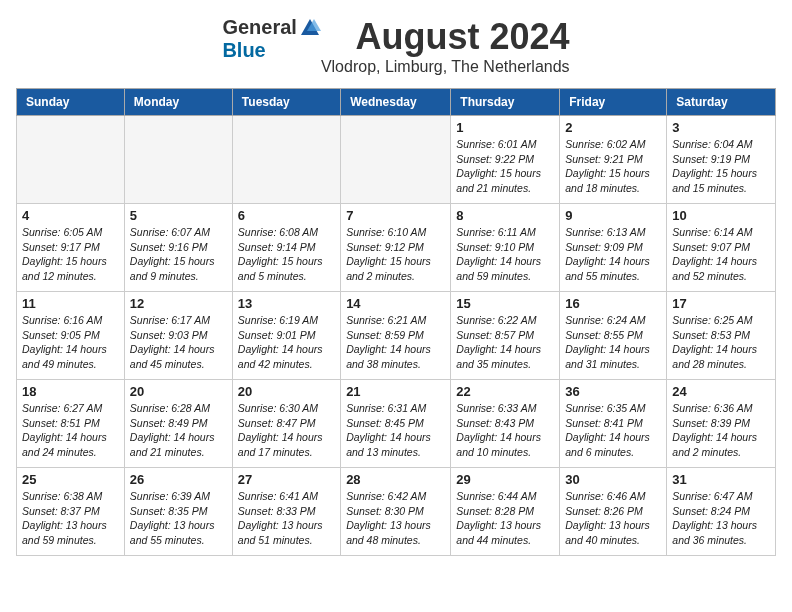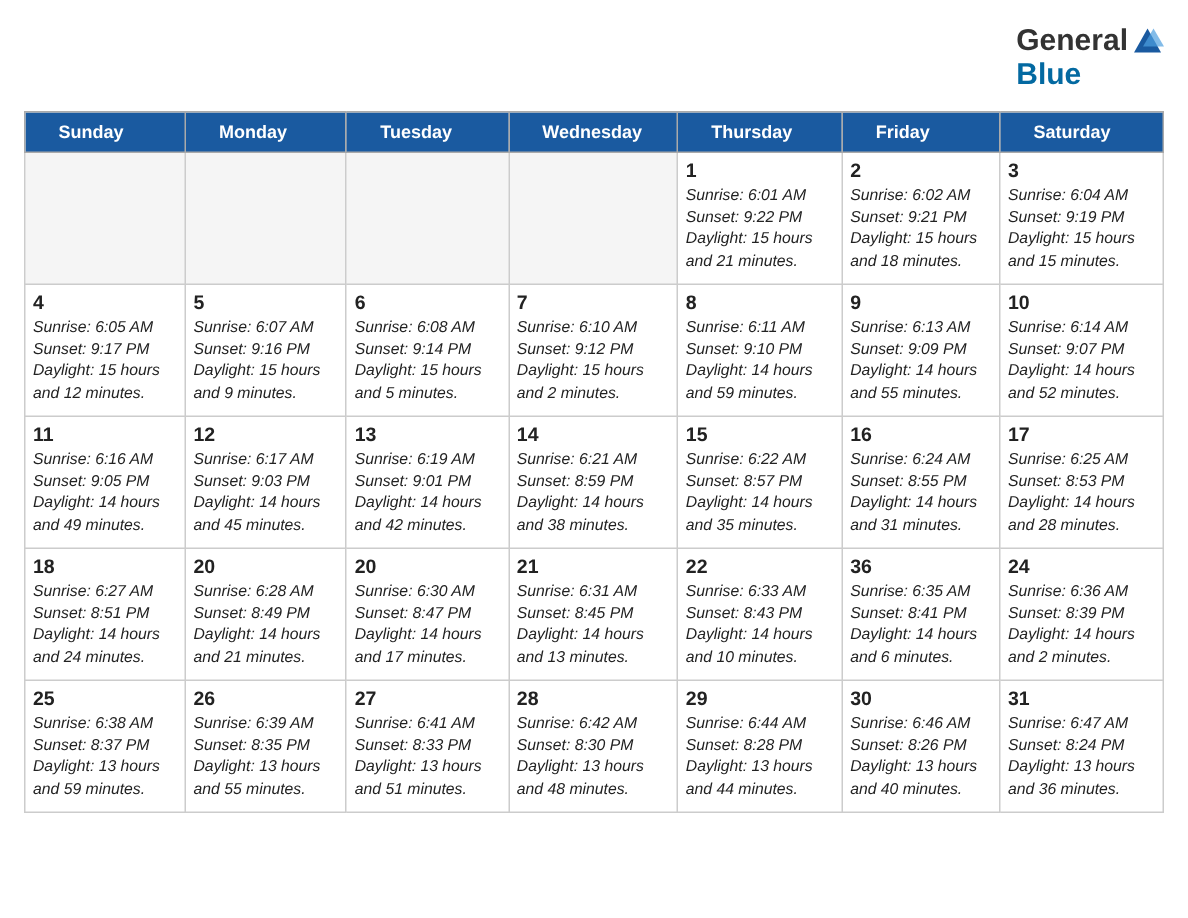--- a/index.html
+++ b/index.html
@@ -5,21 +5,21 @@
     * { box-sizing: border-box; margin: 0; padding: 0; }
     body {
       font-family: Arial, sans-serif;
       background: #fff;
       width: 792px;
       min-height: 612px;
       padding: 16px;
     }
     .header-area {
       display: flex;
-      justify-content: flex-end;
+      justify-content: center;
       align-items: flex-start;
       margin-bottom: 12px;
     }
     .logo {
       display: flex;
       flex-direction: column;
       align-items: flex-start;
     }
     .logo-text {
       display: flex;
@@ -54,21 +54,21 @@
     }
     .calendar-table {
       width: 100%;
       border-collapse: collapse;
       font-size: 11px;
     }
     .calendar-table th {
       background-color: #1a5aa0;
       color: #fff;
       text-align: left;
-      padding: 6px 22px;
+      padding: 6px 9px;
       font-size: 12px;
       border: 1px solid #aaa;
     }
     .calendar-table td {
       border: 1px solid #ccc;
       vertical-align: top;
       padding: 4px 5px;
       min-height: 80px;
       height: 88px;
       background: #fff;
@@ -104,20 +104,24 @@
   <div class="logo">
     <div class="logo-text">
       <span class="logo-general">General</span>
       <svg class="logo-icon" viewBox="0 0 22 22">
         <polygon points="11,2 20,18 2,18" fill="#1a5aa0"></polygon>
         <polygon points="15,2 22,14 8,14" fill="#4fa0e0" opacity="0.7"></polygon>
       </svg>
     </div>
     <span class="logo-blue">Blue</span>
   </div>
+  <div class="title-area">
+    <div class="month-year">August 2024</div>
+    <div class="location">Vlodrop, Limburg, The Netherlands</div>
+  </div>
 </div>
 
 <table class="calendar-table">
   <thead>
     <tr>
     <th>Sunday</th>
         <th>Monday</th>
         <th>Tuesday</th>
         <th>Wednesday</th>
         <th>Thursday</th>

